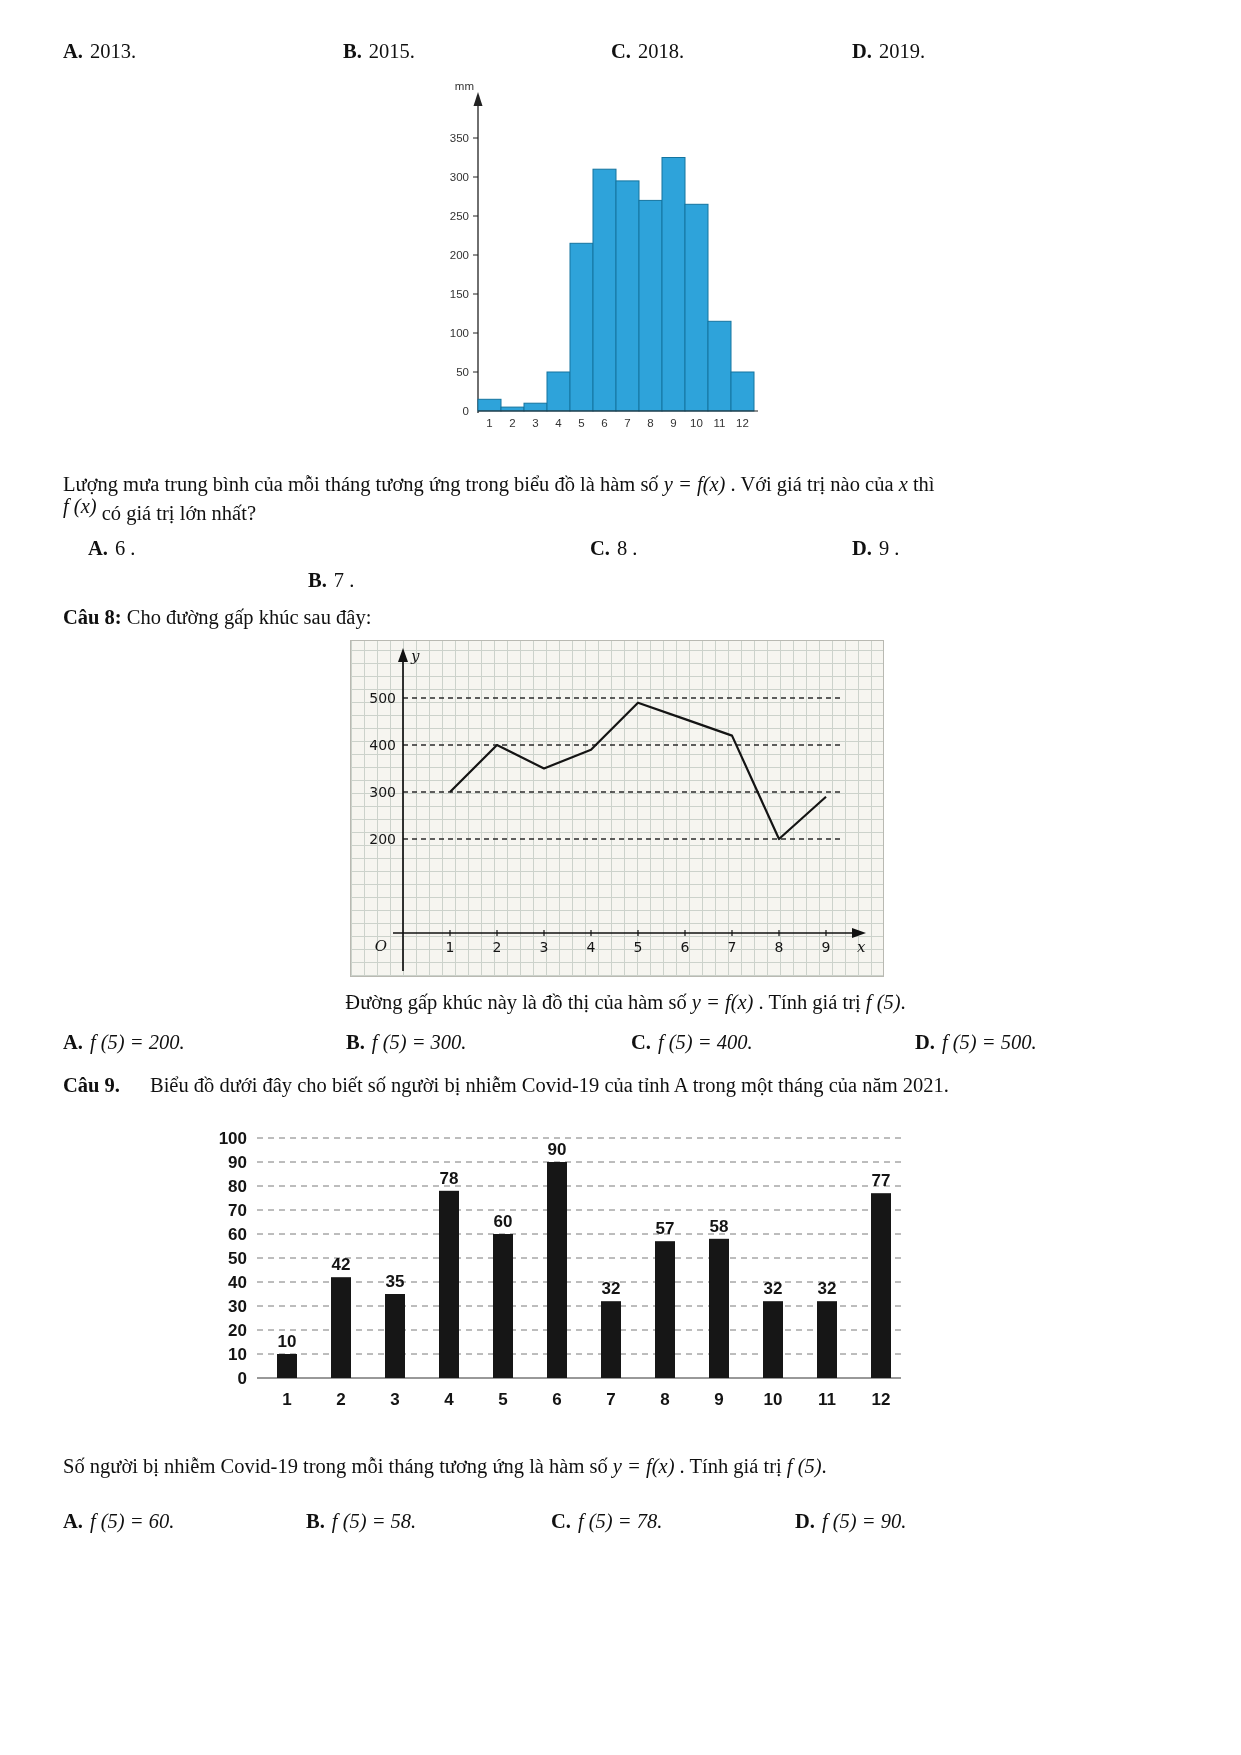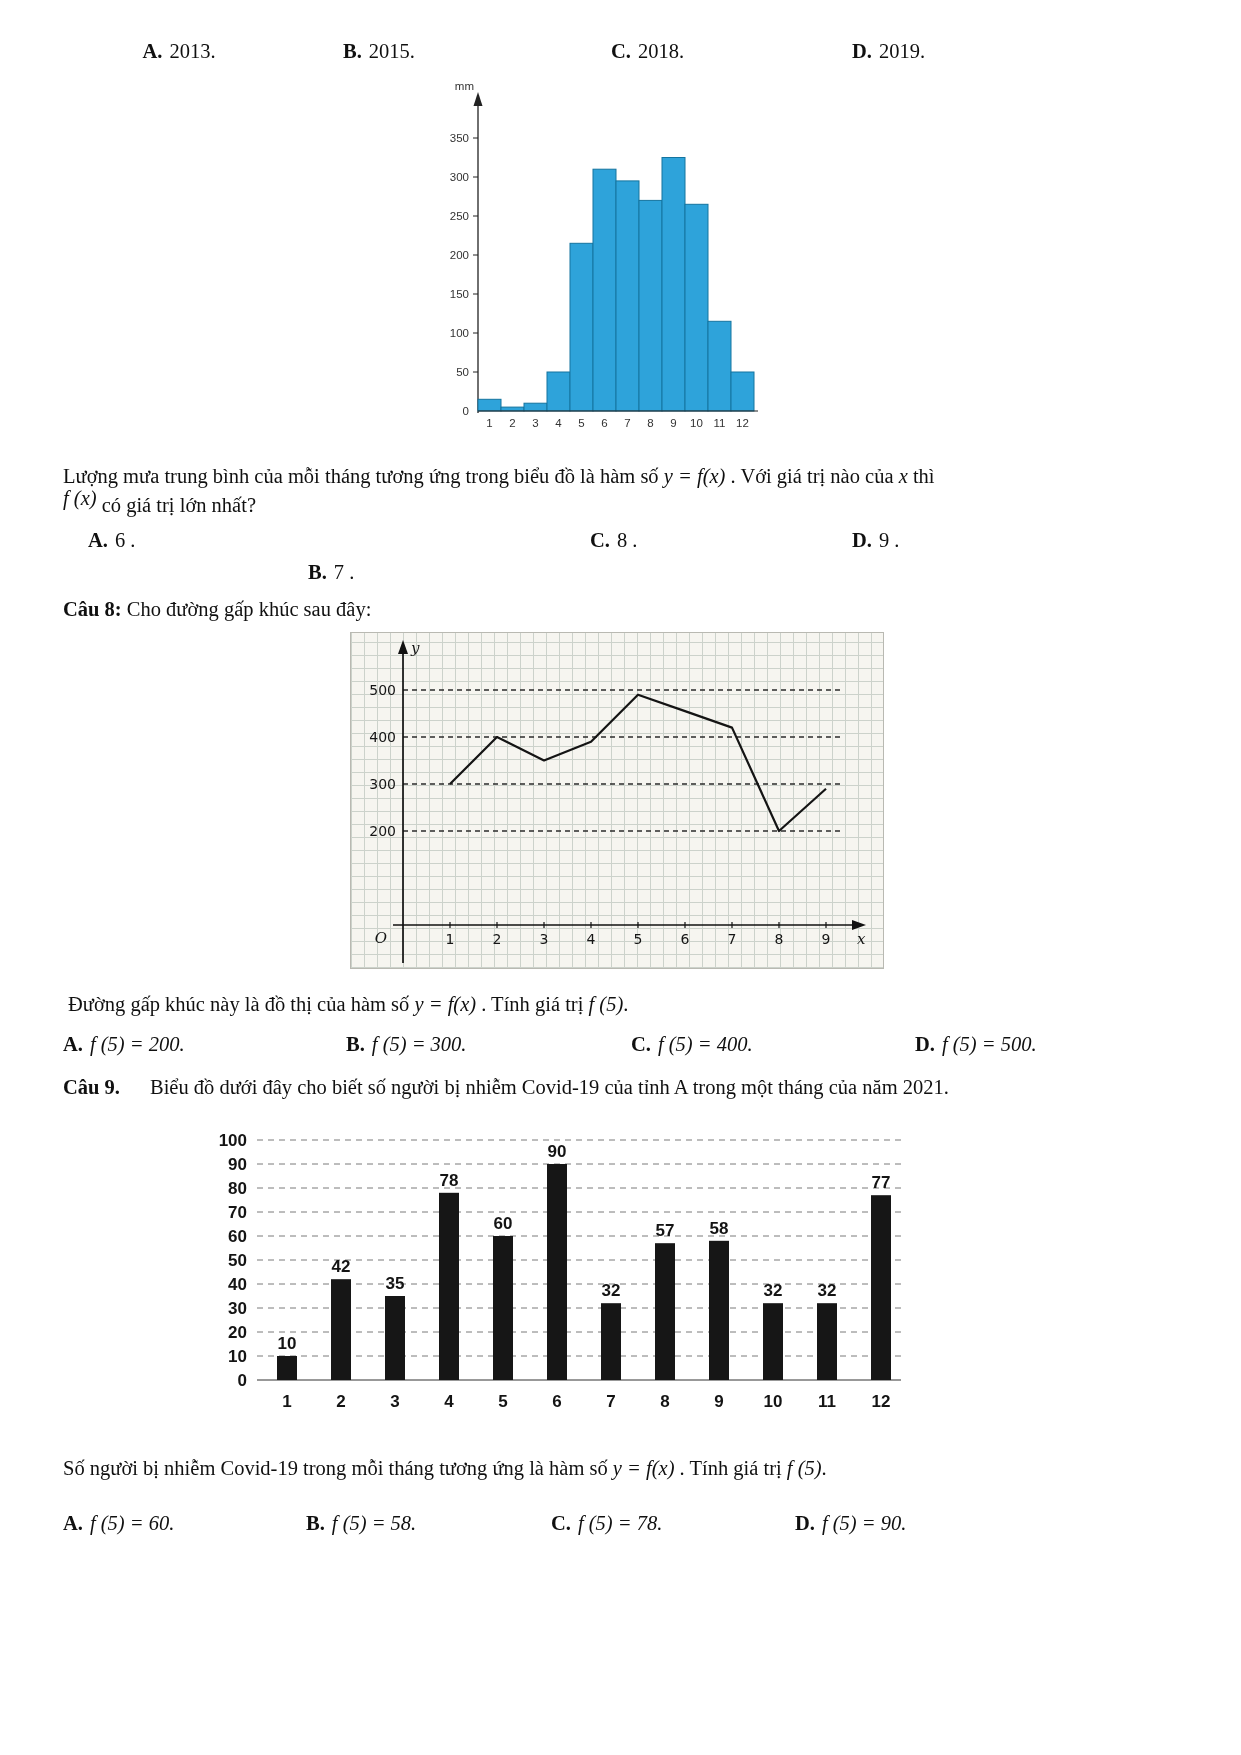--- a/index.html
+++ b/index.html
@@ -7,21 +7,21 @@
     width:1241px;height:1755px;overflow:hidden;background:#ffffff;
     font-family:"Liberation Serif",serif;font-size:20.5px;color:#101010;
   }
   .content{padding:37px 58px 0 63px;}
   p{margin:0;line-height:1.45;}
   b{font-weight:700;}
   .fx{font-style:italic;}
   .raised{position:relative;top:-7px;}
   .ltr{margin-right:7px;font-weight:700;}
   .answer-row{display:flex;line-height:1.45;}
-  .row-years .ans:nth-child(1){width:232px;text-align:center;}
+  .row-years .ans:nth-child(1){width:232px;}
   .row-years .ans:nth-child(2){width:268px;margin-left:48px;}
   .row-years .ans:nth-child(3){width:241px;}
   .row-q7{margin-top:5px;padding-left:25px;}
   .row-q7 .ans:nth-child(1){width:220px;}
   .row-q7 .ans:nth-child(2){width:282px;margin-top:32px;}
   .row-q7 .ans:nth-child(3){width:262px;}
   .row-fx .ans:nth-child(1){width:243px;}
   .row-fx .ans:nth-child(2){width:245px;}
   .row-fx .ans:nth-child(3){width:244px;}
   .q7head{margin-top:3px;}
@@ -31,23 +31,23 @@
   .fig{margin:0;}
   .fig1{margin:14px 0 0 369px;width:340px;}
   .fig2{margin:7px 0 0 287px;width:532px;height:335px;border:1px solid #b9b9b2;
         background-color:#f6f5f0;
         background-image:
           repeating-linear-gradient(0deg,#ccd2cb 0 1px,transparent 1px 13px),
           repeating-linear-gradient(90deg,#ccd2cb 0 1px,transparent 1px 13px);
         position:relative;}
   .fig2 svg{position:absolute;left:0;top:0;}
   .fig3{margin:19px 0 0 146px;width:700px;}
-  .q7desc{margin-top:24px;}
+  .q7desc{margin-top:32px;}
   .q8head{margin-top:7px;}
-  .q8desc{margin-top:21px;padding-left:5px;}
+  .q8desc{margin-top:11px;padding-left:5px;text-align:center;}
   .row-q8{margin-top:11px;gap:40px;}
   .q9head{margin-top:13px;}
   .q9desc{margin-top:27px;}
   .row-q9{margin-top:26px;}
   
   .c1lab{font:11.5px "Liberation Sans",sans-serif;fill:#333;}
   .c2lab{font:14px "DejaVu Sans",sans-serif;fill:#151515;}
   .c2it{font:italic 15px "DejaVu Serif",serif;fill:#151515;}
   .c3lab{font:700 17px "Liberation Sans",sans-serif;fill:#141414;}
 </style>

